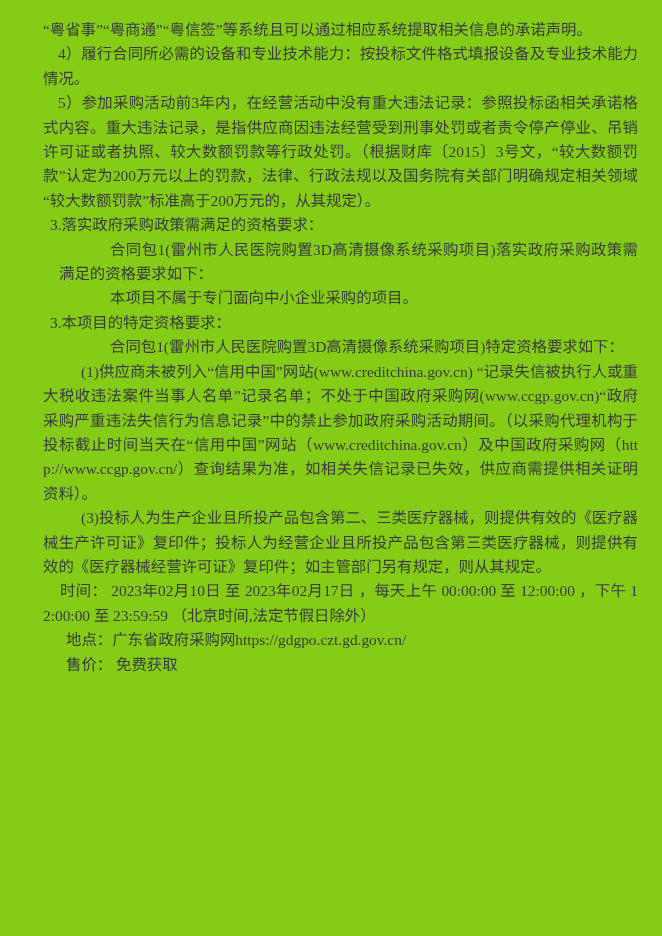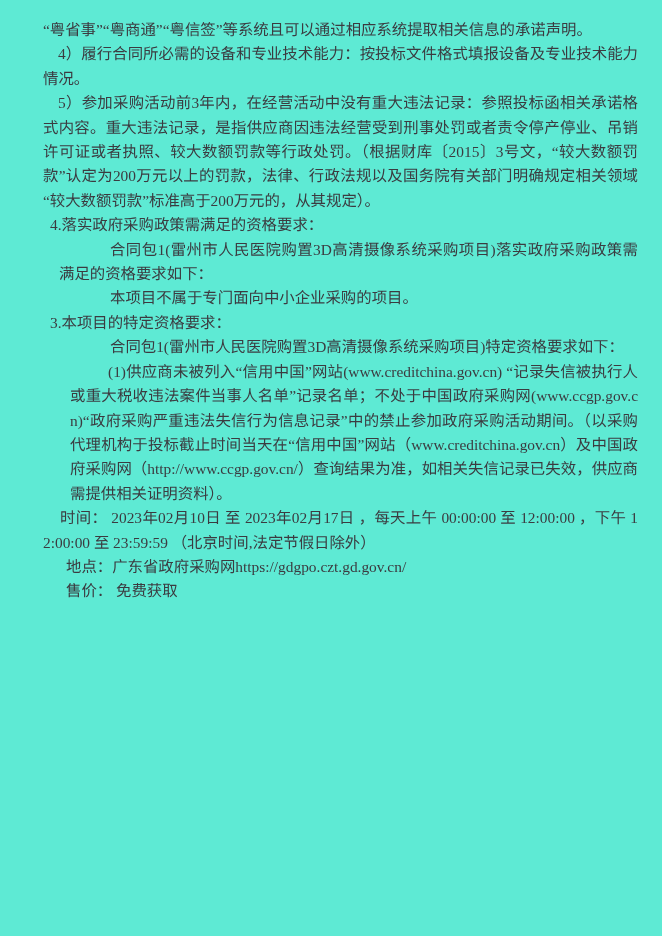--- a/index.html
+++ b/index.html
@@ -10,37 +10,37 @@
   body {
     width: 662px;
     height: 936px;
     overflow: hidden;
   }
   .page {
     box-sizing: border-box;
     width: 662px;
     height: 936px;
     padding: 18px 24px 0 43px;
-    background: #5eead4;
+    background: #84cc16;
     color: #3b3b40;
     font-family: "Liberation Serif", "DejaVu Serif", serif;
     font-size: 15.4px;
     line-height: 24.4px;
     text-align: justify;
     word-break: break-all;
   }
   .para {
     margin: 0;
     white-space: pre-wrap;
   }
   
   .i0     { text-indent: 0; }
   .i-num  { text-indent: 7px;  }  
   .i-sub  { text-indent: 15px; }  
-  .i-paren{ text-indent: 38px; margin-left: 27px; }  
+  .i-paren{ text-indent: 38px; }  
   .i-deep { text-indent: 51px; margin-left: 16px; }  
   .i-time { text-indent: 17px; }  
   .i-info { text-indent: 23px; }  
 
   .section-heading {
     margin: 10px 0 7px 0;
     font-size: 18.5px;
     font-weight: 400;
     letter-spacing: 3px;
     line-height: 30px;
@@ -51,25 +51,26 @@
   .info-value { }
 </style>
 </head>
 <body>
 
 <div class="page">
 
   <p class="para i0">“粤省事”“粤商通”“粤信签”等系统且可以通过相应系统提取相关信息的承诺声明。</p>
   <p class="para i-sub">4）履行合同所必需的设备和专业技术能力：按投标文件格式填报设备及专业技术能力情况。</p>
   <p class="para i-sub">5）参加采购活动前3年内，在经营活动中没有重大违法记录：参照投标函相关承诺格式内容。重大违法记录，是指供应商因违法经营受到刑事处罚或者责令停产停业、吊销许可证或者执照、较大数额罚款等行政处罚。（根据财库〔2015〕3号文，“较大数额罚款”认定为200万元以上的罚款，法律、行政法规以及国务院有关部门明确规定相关领域“较大数额罚款”标准高于200万元的，从其规定）。</p>
-  <p class="para i-num">4.落实政府采购政策需满足的资格要求：</p>
+  <p class="para i-num">3.落实政府采购政策需满足的资格要求：</p>
   <p class="para i-deep">合同包1(雷州市人民医院购置3D高清摄像系统采购项目)落实政府采购政策需满足的资格要求如下：</p>
   <p class="para i-deep">本项目不属于专门面向中小企业采购的项目。</p>
   <p class="para i-num">3.本项目的特定资格要求：</p>
   <p class="para i-deep">合同包1(雷州市人民医院购置3D高清摄像系统采购项目)特定资格要求如下：</p>
   <p class="para i-paren">(1)供应商未被列入“信用中国”网站(www.creditchina.gov.cn) “记录失信被执行人或重大税收违法案件当事人名单”记录名单；不处于中国政府采购网(www.ccgp.gov.cn)“政府采购严重违法失信行为信息记录”中的禁止参加政府采购活动期间。（以采购代理机构于投标截止时间当天在“信用中国”网站（www.creditchina.gov.cn）及中国政府采购网（http://www.ccgp.gov.cn/）查询结果为准，如相关失信记录已失效，供应商需提供相关证明资料）。</p>
+  <p class="para i-paren">(3)投标人为生产企业且所投产品包含第二、三类医疗器械，则提供有效的《医疗器械生产许可证》复印件；投标人为经营企业且所投产品包含第三类医疗器械，则提供有效的《医疗器械经营许可证》复印件；如主管部门另有规定，则从其规定。</p>
 
 
   <p class="para i-time"><span class="info-label">时间：</span><span class="info-value"> 2023年02月10日 至 2023年02月17日 ，每天上午 00:00:00 至 12:00:00 ，下午 12:00:00 至 23:59:59 （北京时间,法定节假日除外）</span></p>
   <p class="para i-info"><span class="info-label">地点：</span><span class="info-value">广东省政府采购网https://gdgpo.czt.gd.gov.cn/</span></p>
   <p class="para i-info"><span class="info-label">售价：</span><span class="info-value"> 免费获取</span></p>
 
 </div>
 
 </body></html>

